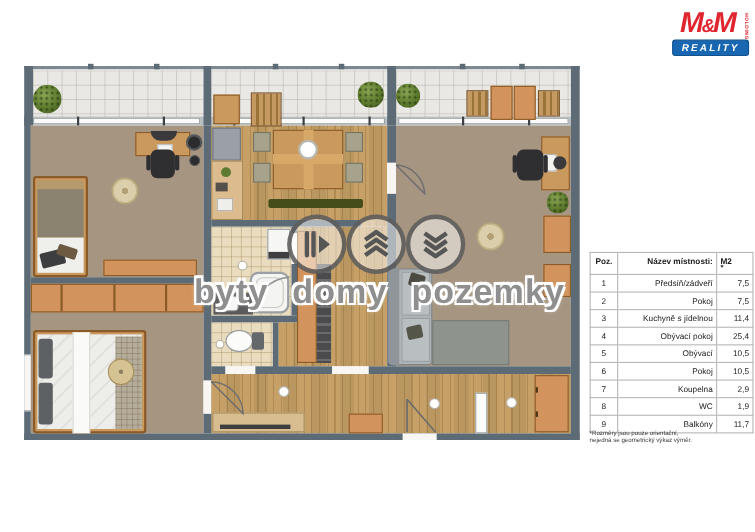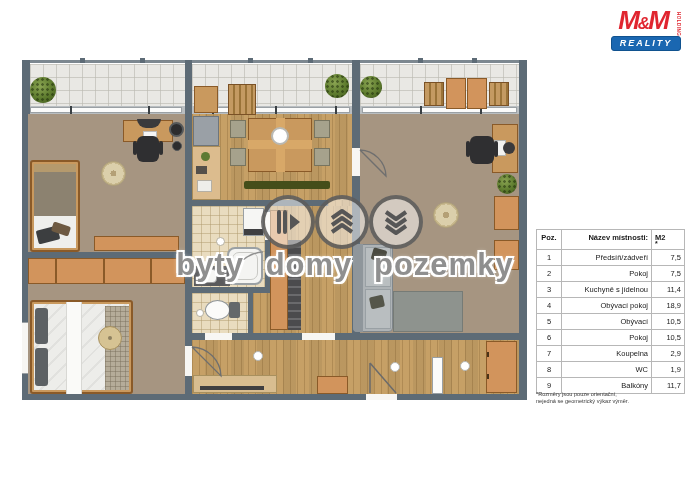--- a/index.html
+++ b/index.html
@@ -292,21 +292,21 @@
             <td class="col-area">7,5</td>
           </tr>
           <tr>
             <td class="col-pos">3</td>
             <td class="col-name">Kuchyně s jídelnou</td>
             <td class="col-area">11,4</td>
           </tr>
           <tr>
             <td class="col-pos">4</td>
             <td class="col-name">Obývací pokoj</td>
-            <td class="col-area">18,9</td>
+            <td class="col-area">25,4</td>
           </tr>
           <tr>
             <td class="col-pos">5</td>
             <td class="col-name">Obývací</td>
             <td class="col-area">10,5</td>
           </tr>
           <tr>
             <td class="col-pos">6</td>
             <td class="col-name">Pokoj</td>
             <td class="col-area">10,5</td>

